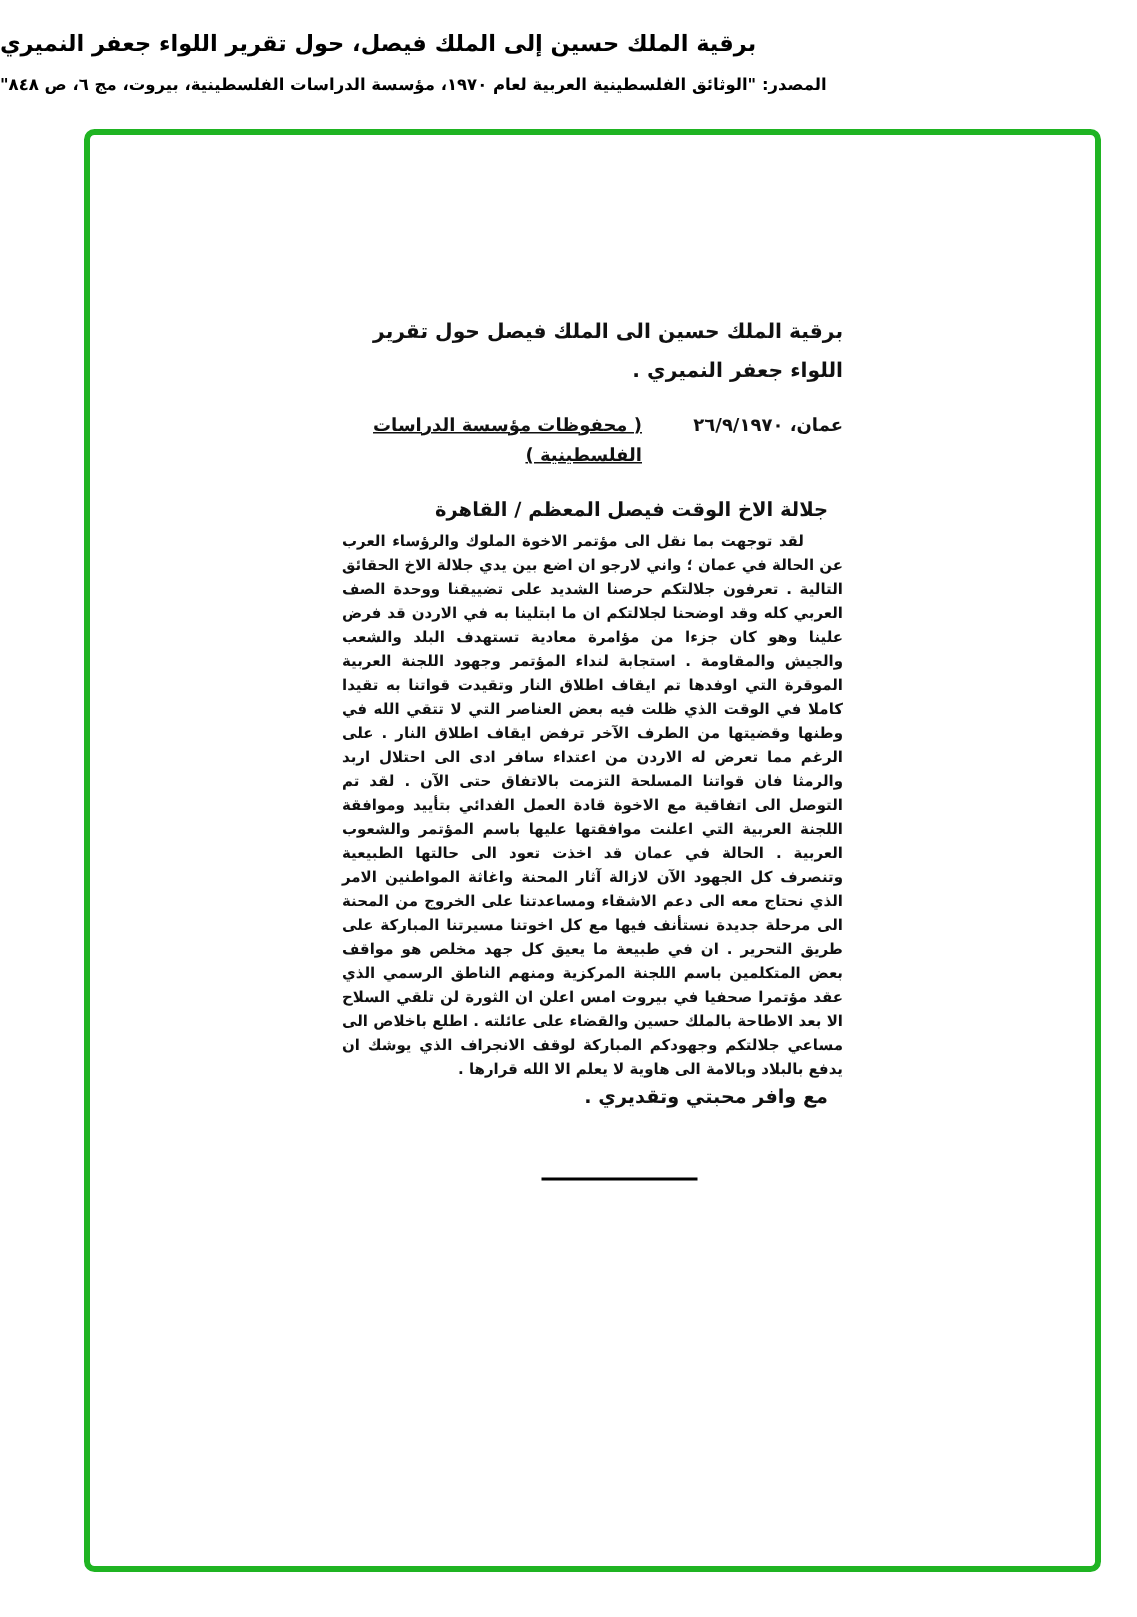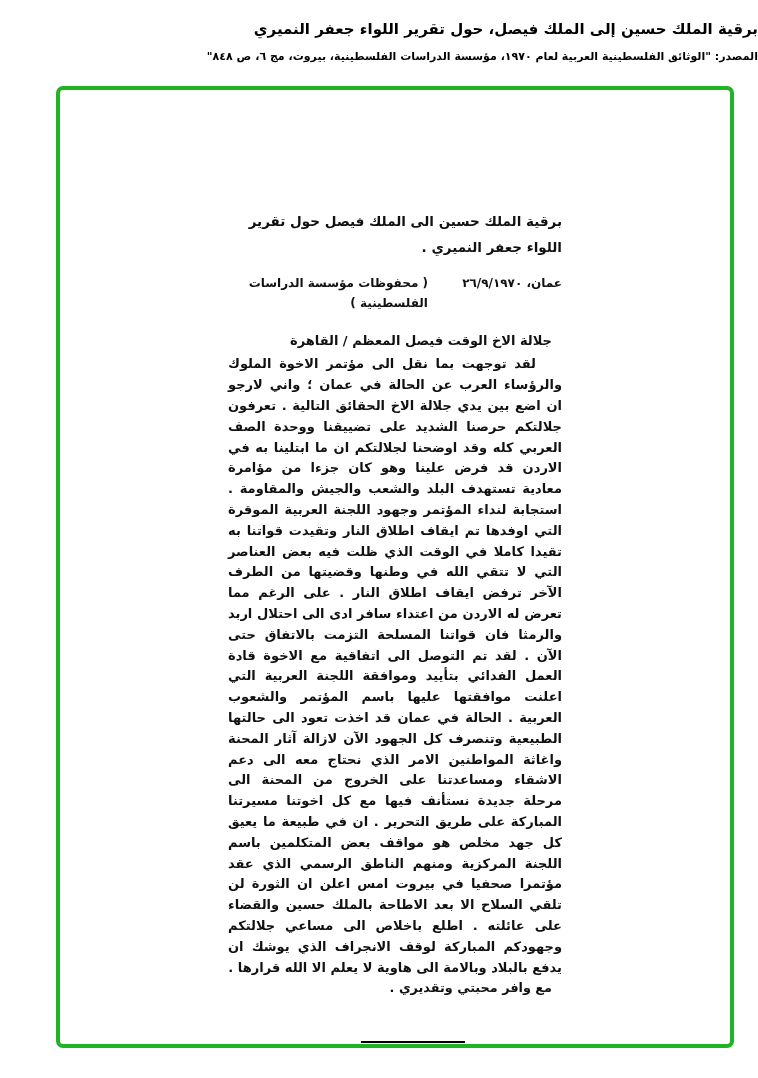--- a/index.html
+++ b/index.html
@@ -12,21 +12,21 @@
     font-family: "DejaVu Sans", sans-serif;
   }
   .page {
     position: relative;
     width: 758px;
     height: 1078px;
     direction: rtl;
   }
   .header {
     padding-top: 20px;
-    text-align: right;
+    text-align: left;
     color: #000;
   }
   .header-title {
     font-size: 15px;
     font-weight: bold;
     letter-spacing: 0.2px;
   }
   .header-source {
     margin-top: 12px;
     font-size: 11px;
@@ -64,30 +64,31 @@
     font-weight: bold;
     line-height: 1.7;
   }
   .dateline .place-date {
     white-space: nowrap;
     margin-left: 4px;
   }
   .dateline .archive {
     width: 200px;
     text-align: right;
+    text-decoration: underline;
   }
   .salutation {
     margin-top: 20px;
     font-size: 13px;
     font-weight: bold;
     text-indent: 10px;
   }
   .body-text {
     margin: 6px 0 0 0;
-    font-size: 13px;
+    font-size: 10px;
     font-weight: bold;
     line-height: 1.6;
     text-align: justify;
     text-indent: 26px;
   }
   .closing {
     margin-top: 2px;
     font-size: 12.8px;
     font-weight: bold;
     padding-right: 10px;

